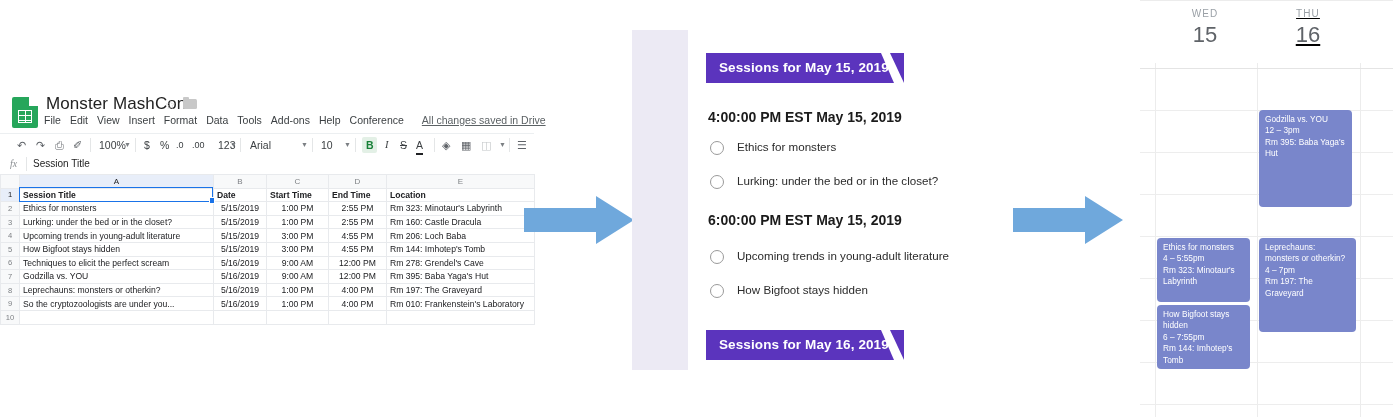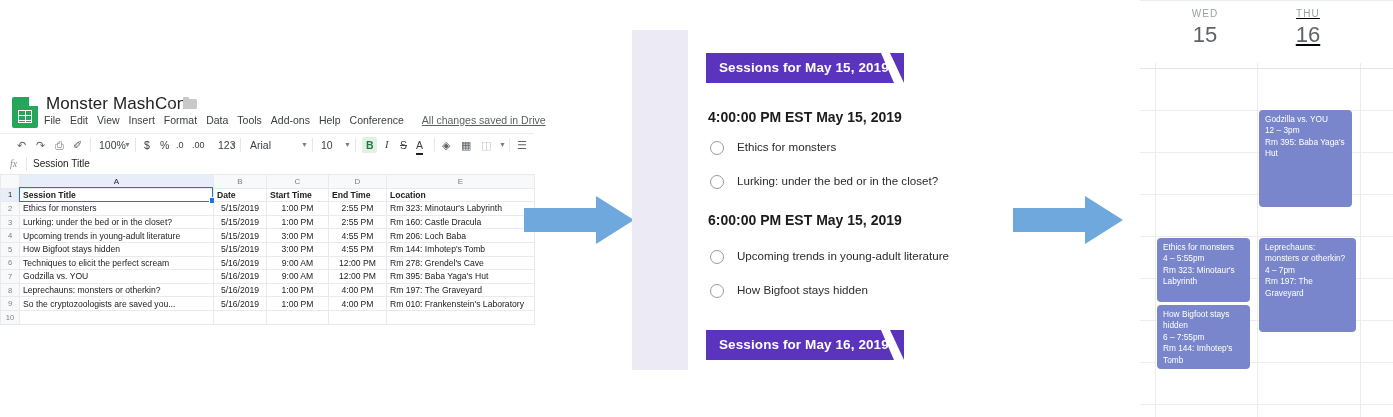--- a/index.html
+++ b/index.html
@@ -292,21 +292,21 @@
         <tr>
           <td class="rowhead">8</td>
           <td>Leprechauns: monsters or otherkin?</td>
           <td class="num">5/16/2019</td>
           <td class="num">1:00 PM</td>
           <td class="num">4:00 PM</td>
           <td>Rm 197: The Graveyard</td>
         </tr>
         <tr>
           <td class="rowhead">9</td>
-          <td>So the cryptozoologists are saved you...</td>
+          <td>So the cryptozoologists are under you...</td>
           <td class="num">5/16/2019</td>
           <td class="num">1:00 PM</td>
           <td class="num">4:00 PM</td>
           <td>Rm 010: Frankenstein's Laboratory</td>
         </tr>
         <tr>
           <td class="rowhead">10</td>
           <td></td>
           <td></td>
           <td></td>

